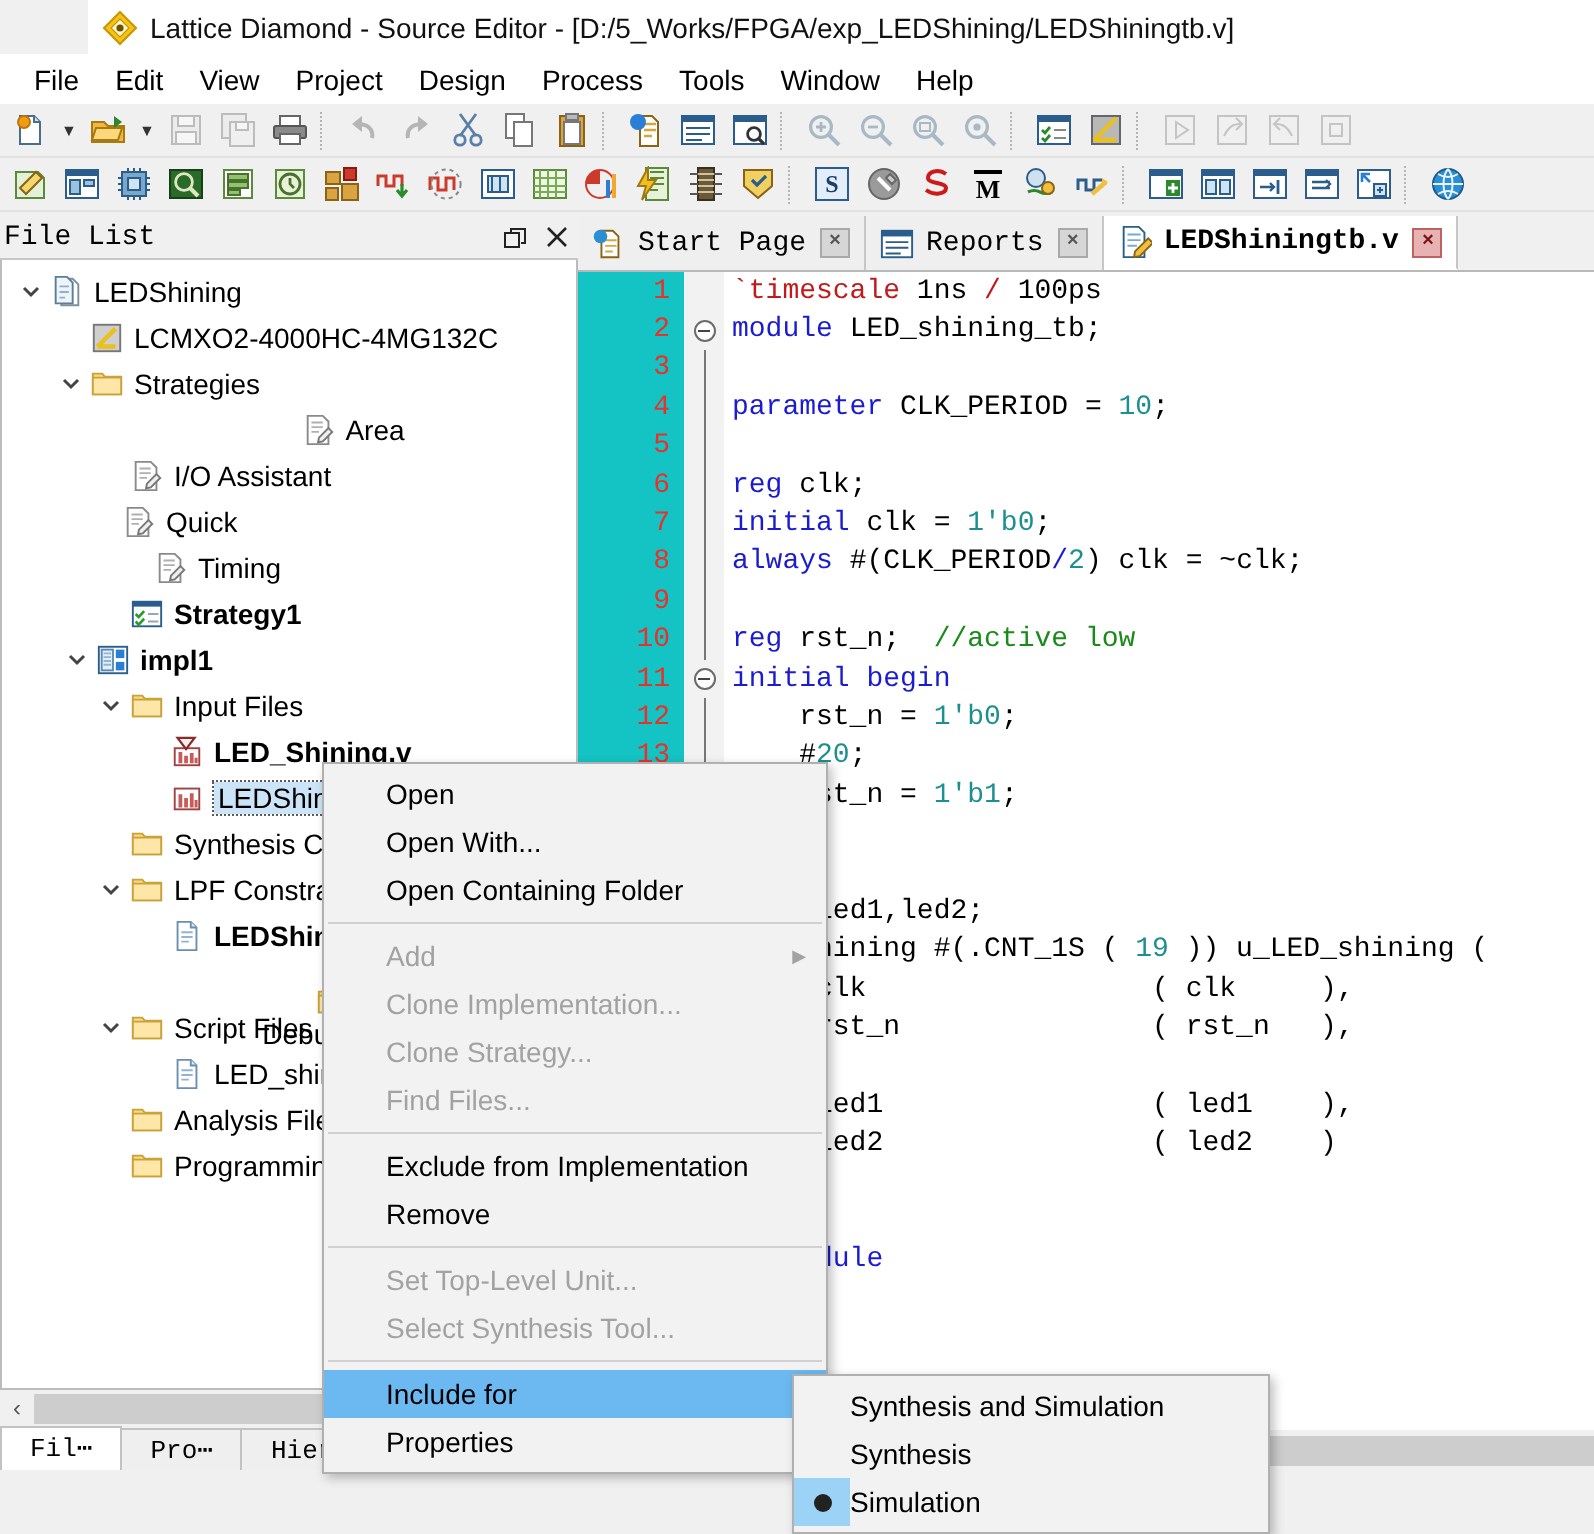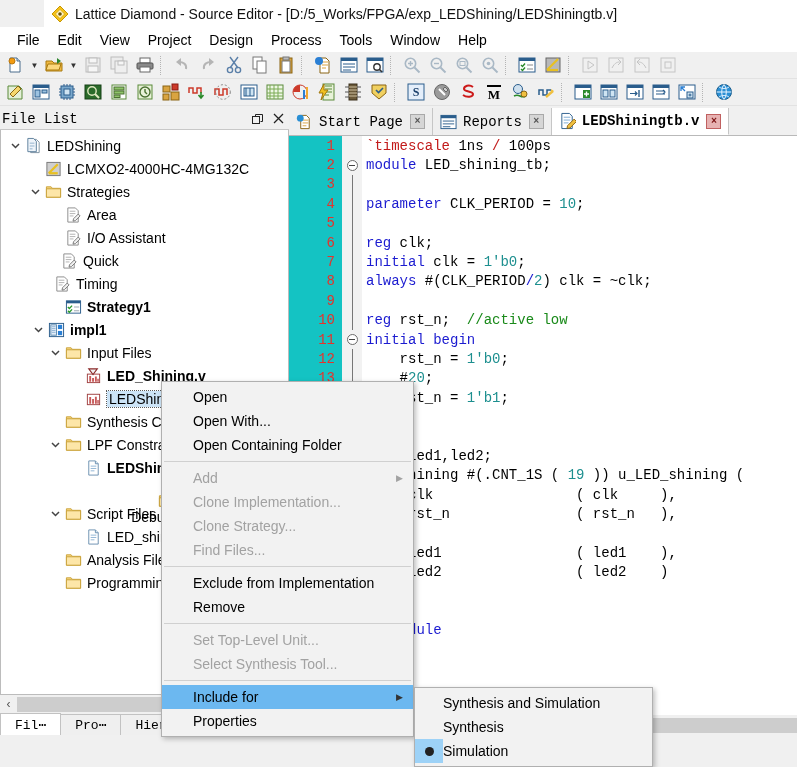--- a/index.html
+++ b/index.html
@@ -123,21 +123,21 @@
     padding:3px 0; z-index:50; font-size:14px;
   }
   #ctxmenu .it { height:24px; display:flex; align-items:center; padding:0 10px 0 31px; white-space:nowrap; }
   #ctxmenu .it.dis { color:#a2a2a2; }
   #ctxmenu .it.hl { background:#6cb8f0; }
   #ctxmenu .it .sub { margin-left:auto; font-size:9px; color:#333; }
   #ctxmenu .it.dis .sub { color:#a2a2a2; }
   #ctxmenu .sp { height:1px; background:#d0d0d0; margin:4px 2px; }
 
   #submenu {
-    position:absolute; left:414px; top:687px; width:239px;
+    position:absolute; left:396px; top:687px; width:239px;
     background:#f2f2f2; border:1px solid #b0b0b0; box-shadow:2px 2px 5px rgba(0,0,0,0.25);
     padding:3px 0; z-index:60; font-size:14px;
   }
   #submenu .it { height:24px; display:flex; align-items:center; padding:0 10px 0 0; white-space:nowrap; }
   #submenu .it .mk { width:28px; height:24px; flex:none; display:flex; align-items:center; justify-content:center; }
   #submenu .it.chk .mk { background:#9dd2f7; }
   #submenu .it .dot { width:9px; height:9px; border-radius:50%; background:#222; }
 </style>
 </head>
 <body>
@@ -580,21 +580,21 @@
             </svg>
           </span>
           <span class="ic">
             <svg class="gl" viewBox="0 0 18 18">
               <path d="M1.5 3.5h5l1.3 1.6h8.7v9.4H1.5z" fill="#fbd87f" stroke="#c9a23a"></path>
               <path d="M1.5 5.6h15v8.9H1.5z" fill="#fde6a8" stroke="#c9a23a"></path>
             </svg>
           </span>
           <span class="lb">Strategies</span>
         </div>
-        <div class="trow" style="padding-left: 48px;">
+        <div class="trow" style="padding-left: 48px; justify-content: center;">
           <span class="tw"></span>
           <span class="ic">
             <svg class="gl" viewBox="0 0 18 18">
               <path d="M3 1.5h8l3 3v12H3z" fill="#fff" stroke="#8a8a8a"></path>
               <path d="M5 5h6M5 7.5h6M5 10h4" stroke="#b0b0b0"></path>
               <path d="M9 13l5-5 2 2-5 5-2.5 0.5z" fill="#efefef" stroke="#777"></path>
             </svg>
           </span>
           <span class="lb">Area</span>
         </div>
@@ -613,21 +613,21 @@
           <span class="tw"></span>
           <span class="ic">
             <svg class="gl" viewBox="0 0 18 18">
               <path d="M3 1.5h8l3 3v12H3z" fill="#fff" stroke="#8a8a8a"></path>
               <path d="M5 5h6M5 7.5h6M5 10h4" stroke="#b0b0b0"></path>
               <path d="M9 13l5-5 2 2-5 5-2.5 0.5z" fill="#efefef" stroke="#777"></path>
             </svg>
           </span>
           <span class="lb">Quick</span>
         </div>
-        <div class="trow" style="padding-left: 37px;">
+        <div class="trow" style="padding-left: 60px;">
           <span class="tw"></span>
           <span class="ic">
             <svg class="gl" viewBox="0 0 18 18">
               <path d="M3 1.5h8l3 3v12H3z" fill="#fff" stroke="#8a8a8a"></path>
               <path d="M5 5h6M5 7.5h6M5 10h4" stroke="#b0b0b0"></path>
               <path d="M9 13l5-5 2 2-5 5-2.5 0.5z" fill="#efefef" stroke="#777"></path>
             </svg>
           </span>
           <span class="lb">Timing</span>
         </div>

